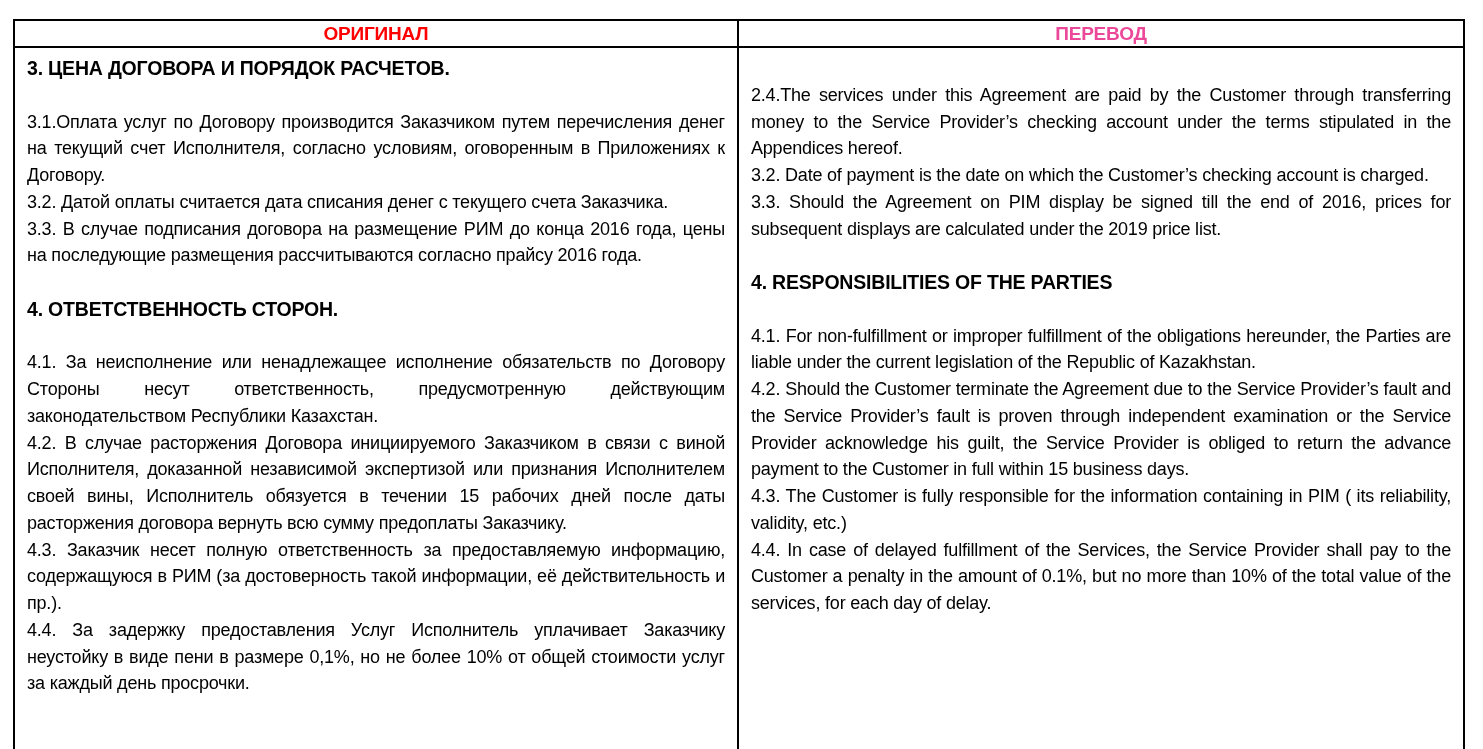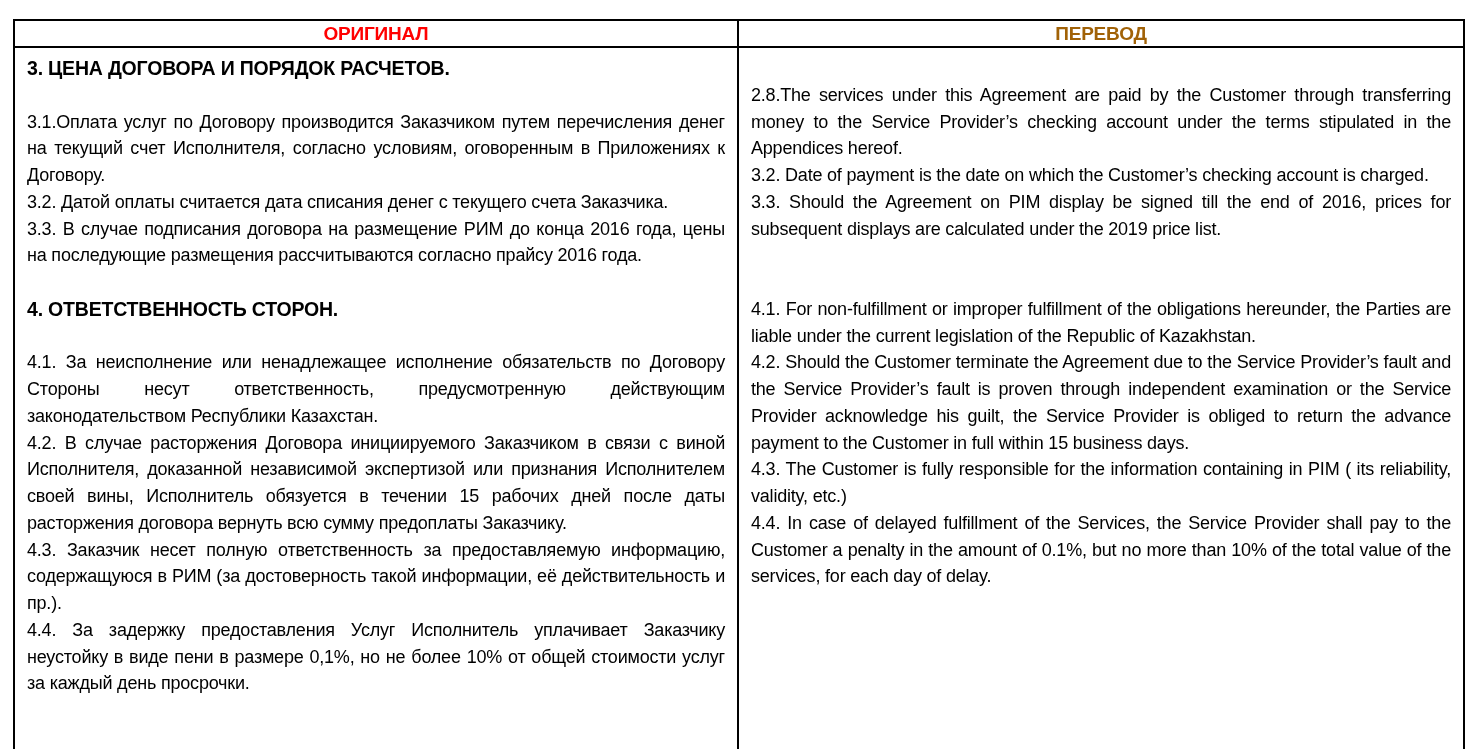--- a/index.html
+++ b/index.html
@@ -59,44 +59,45 @@
 </style>
 </head>
 <body>
 
 <div class="doc-table">
 
   <div class="hdr-cell hdr-left">
     <span style="color: rgb(255, 0, 0);">ОРИГИНАЛ</span>
   </div>
   <div class="hdr-cell">
-    <span style="color: #a16207;">ПЕРЕВОД</span>
+    <span style="color: #ec4899;">ПЕРЕВОД</span>
   </div>
 
   <div class="body-cell body-left">
     <p class="sec-heading">3. ЦЕНА ДОГОВОРА И ПОРЯДОК РАСЧЕТОВ.</p>
     <div class="sp"></div>
     <p class="para">3.1.Оплата услуг по Договору производится Заказчиком путем перечисления денег на текущий счет Исполнителя, согласно условиям, оговоренным в Приложениях к Договору.</p>
     <p class="para">3.2. Датой оплаты считается дата списания денег с текущего счета Заказчика.</p>
     <p class="para">3.3. В случае подписания договора на размещение РИМ до конца 2016 года, цены на последующие размещения рассчитываются согласно прайсу 2016 года.</p>
     <div class="sp"></div>
     <p class="sec-heading">4. ОТВЕТСТВЕННОСТЬ СТОРОН.</p>
     <div class="sp"></div>
     <p class="para">4.1. За неисполнение или ненадлежащее исполнение обязательств по Договору Стороны несут ответственность, предусмотренную действующим законодательством Республики Казахстан.</p>
     <p class="para">4.2. В случае расторжения Договора инициируемого Заказчиком в связи с виной Исполнителя, доказанной независимой экспертизой или признания Исполнителем своей вины, Исполнитель обязуется в течении 15  рабочих дней после даты расторжения договора  вернуть всю сумму предоплаты Заказчику.</p>
     <p class="para">4.3. Заказчик несет полную ответственность за предоставляемую информацию, содержащуюся в РИМ (за достоверность такой информации, её действительность и пр.).</p>
     <p class="para">4.4. За задержку предоставления Услуг Исполнитель уплачивает Заказчику неустойку в виде пени в размере 0,1%, но не более 10% от общей стоимости услуг за каждый день просрочки.</p>
   </div>
 
   <div class="body-cell">
     <div class="sp"></div>
-    <p class="para">2.8.The services under this Agreement are paid by the Customer through transferring money to the Service Provider’s checking account under the terms stipulated in the Appendices hereof.</p>
+    <p class="para">2.4.The services under this Agreement are paid by the Customer through transferring money to the Service Provider’s checking account under the terms stipulated in the Appendices hereof.</p>
     <p class="para">3.2. Date of payment is the date on which the Customer’s checking account is charged.</p>
     <p class="para">3.3. Should the Agreement on PIM display be signed till the end of 2016, prices for subsequent displays are calculated under the 2019 price list.</p>
     <div class="sp"></div>
+    <p class="sec-heading">4. RESPONSIBILITIES OF THE PARTIES</p>
     <div class="sp"></div>
     <p class="para">4.1. For non-fulfillment or improper fulfillment of the obligations hereunder, the Parties are liable under the current legislation of the Republic of Kazakhstan.</p>
     <p class="para">4.2. Should the Customer terminate the Agreement  due to the Service Provider’s fault and the Service Provider’s fault is proven through independent examination or  the Service Provider acknowledge his guilt, the Service Provider is obliged to return the advance payment to the Customer in full within 15 business days.</p>
     <p class="para">4.3. The Customer is fully responsible for the information containing in PIM ( its reliability, validity, etc.)</p>
     <p class="para">4.4. In case of delayed fulfillment of the Services, the Service Provider shall pay to the Customer a penalty in the amount of 0.1%, but no more than 10% of the total value of the services, for each day of delay.</p>
   </div>
 
 </div>
 
 </body></html>

